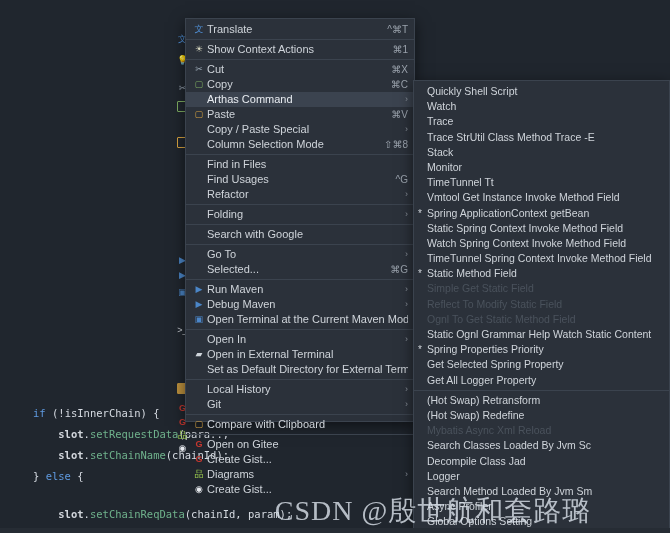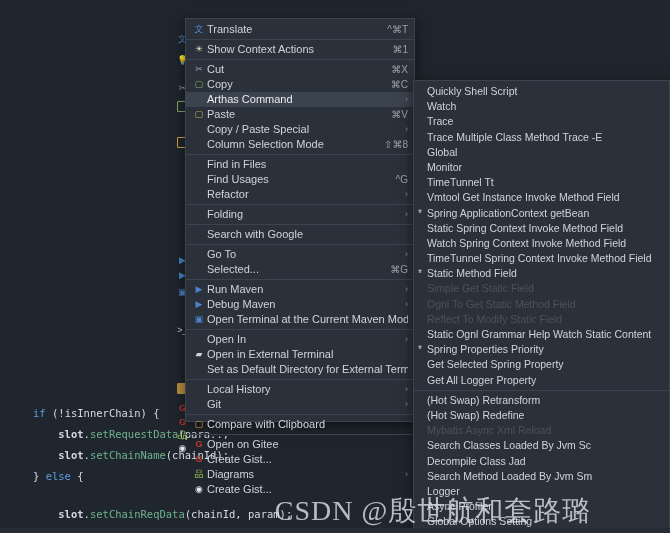--- a/index.html
+++ b/index.html
@@ -344,24 +344,24 @@
         <div class="mi">
           <span class="lbl">Quickly Shell Script</span>
         </div>
         <div class="mi">
           <span class="lbl">Watch</span>
         </div>
         <div class="mi">
           <span class="lbl">Trace</span>
         </div>
         <div class="mi">
-          <span class="lbl">Trace Multiple Class Method Trace -E</span>
-        </div>
-        <div class="mi">
-          <span class="lbl">Global</span>
+          <span class="lbl">Trace StrUtil Class Method Trace -E</span>
+        </div>
+        <div class="mi">
+          <span class="lbl">Stack</span>
         </div>
         <div class="mi">
           <span class="lbl">Monitor</span>
         </div>
         <div class="mi">
           <span class="lbl">TimeTunnel Tt</span>
         </div>
         <div class="mi">
           <span class="lbl">Vmtool Get Instance Invoke Method Field</span>
         </div>
@@ -379,24 +379,24 @@
           <span class="lbl">TimeTunnel Spring Context Invoke Method Field</span>
         </div>
         <div class="mi">
           <span class="bul">*</span>
           <span class="lbl">Static Method Field</span>
         </div>
         <div class="mi dis">
           <span class="lbl">Simple Get Static Field</span>
         </div>
         <div class="mi dis">
+          <span class="lbl">Reflect To Modify Static Field</span>
+        </div>
+        <div class="mi dis">
           <span class="lbl">Ognl To Get Static Method Field</span>
-        </div>
-        <div class="mi dis">
-          <span class="lbl">Reflect To Modify Static Field</span>
         </div>
         <div class="mi">
           <span class="lbl">Static Ognl Grammar Help Watch Static Content</span>
         </div>
         <div class="mi">
           <span class="bul">*</span>
           <span class="lbl">Spring Properties Priority</span>
         </div>
         <div class="mi">
           <span class="lbl">Get Selected Spring Property</span>
@@ -414,24 +414,24 @@
         <div class="mi dis">
           <span class="lbl">Mybatis Async Xml Reload</span>
         </div>
         <div class="mi">
           <span class="lbl">Search Classes Loaded By Jvm Sc</span>
         </div>
         <div class="mi">
           <span class="lbl">Decompile Class Jad</span>
         </div>
         <div class="mi">
+          <span class="lbl">Logger</span>
+        </div>
+        <div class="mi">
           <span class="lbl">Search Method Loaded By Jvm Sm</span>
-        </div>
-        <div class="mi">
-          <span class="lbl">Logger</span>
         </div>
         <div class="mi">
           <span class="lbl">Async Profiler</span>
         </div>
         <div class="mi">
           <span class="lbl">Global Options Setting</span>
         </div>
         <div class="sep"></div>
       </div>
   </div>

